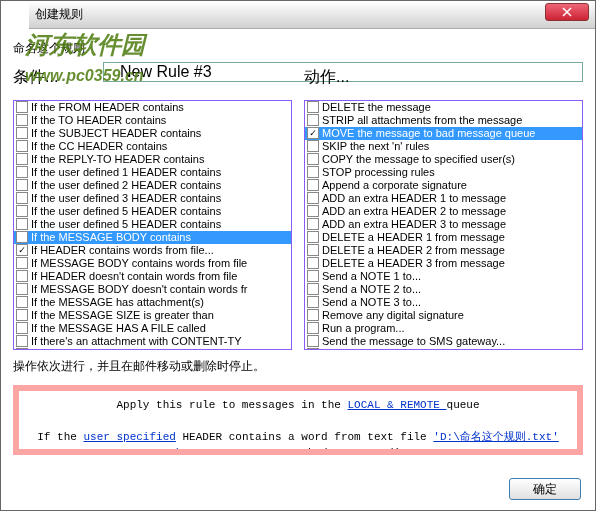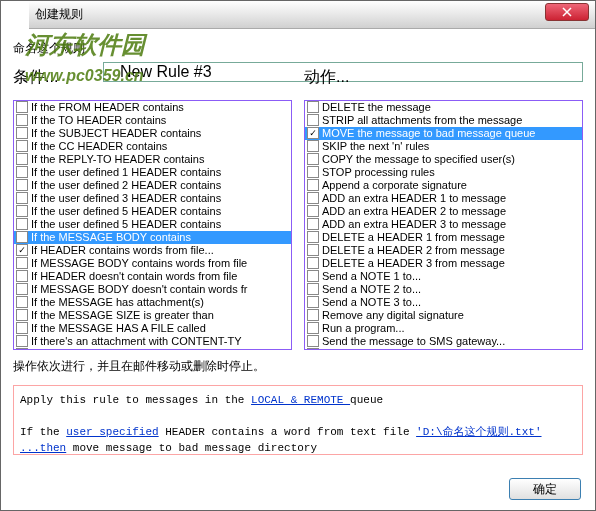--- a/index.html
+++ b/index.html
@@ -18,21 +18,21 @@
 .col { flex: 1; }
 .col-header { font-size: 16px; margin-bottom: 12px; }
 .listbox { border: 1px solid #8b5cf6; height: 250px; background: #fff; overflow-y: scroll; overflow-x: hidden; font-family: Liberation Sans, sans-serif; font-size: 11px; line-height: 13px; }
 .listbox::-webkit-scrollbar { width: 16px; }
 .listbox::-webkit-scrollbar-track { background: #e5e5e5; border-left: 1px solid #ccc; }
 .listbox::-webkit-scrollbar-thumb { background: linear-gradient(to right, #f5f5f5, #d5d5d5); border: 1px solid #aaa; border-radius: 2px; }
 .listitem { display: flex; align-items: flex-start; padding: 0 2px; white-space: nowrap; cursor: pointer; }
 .listitem.selected { background: #3399ff; color: #fff; }
 .check { width: 12px; height: 12px; border: 1px solid #888; margin-right: 3px; margin-top: 0px; flex-shrink: 0; background: #fff; font-size: 9px; line-height: 10px; text-align: center; color: #000; }
 .instruction { margin-top: 8px; font-size: 12px; }
-.desc-box { margin-top: 10px; border: 1px solid #fca5a5; height: 70px; padding: 6px; font-family: "Courier New", monospace; font-size: 11px; line-height: 16px; background: #fff; overflow: auto; }
+.desc-box { margin-top: 10px; border: 6px solid #fca5a5; height: 70px; padding: 6px; font-family: "Courier New", monospace; font-size: 11px; line-height: 16px; background: #fff; overflow: auto; text-align: center; }
 .desc-box .link { color: #0033cc; text-decoration: underline; cursor: pointer; }
 .buttons { position: absolute; bottom: 10px; right: 14px; display: flex; gap: 26px; }
 .btn { min-width: 72px; height: 22px; border: 1px solid #707070; background: linear-gradient(to bottom, #fff, #e0e0e0); border-radius: 3px; font-size: 12px; cursor: pointer; }
 .btn:first-child { border: 1px solid #3c7fb1; }
 </style>
 </head>
 <body>
 
 <div class="window">
   <div class="titlebar">

